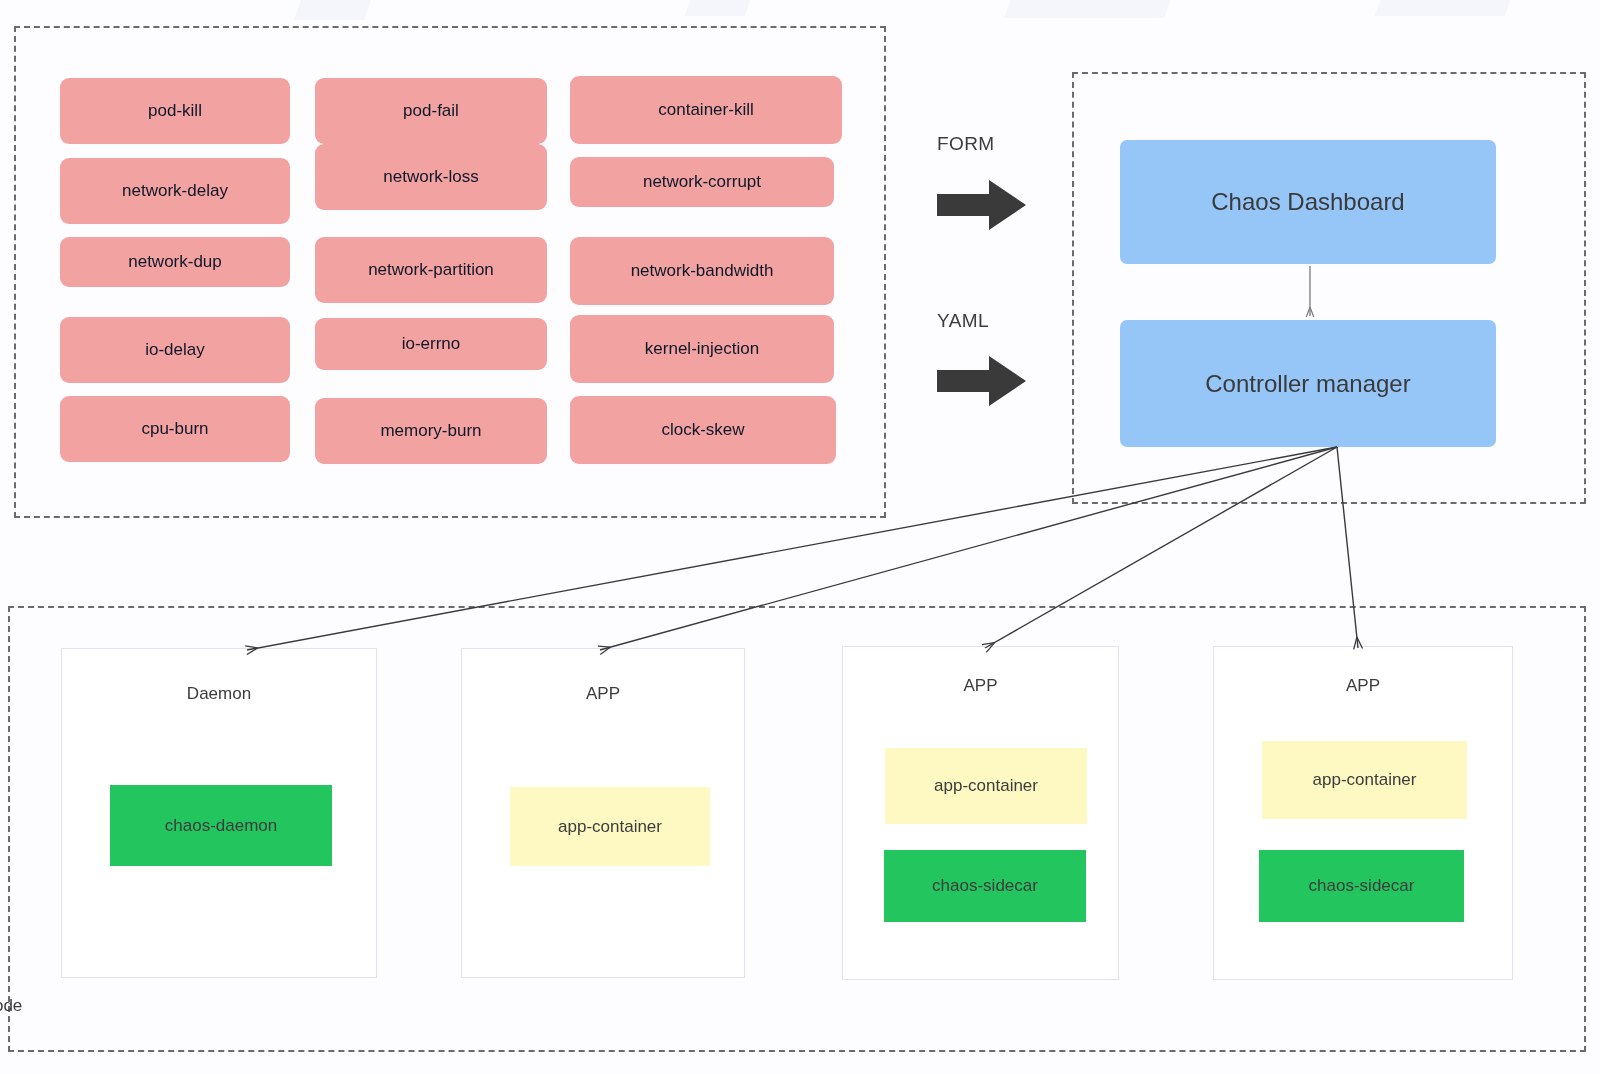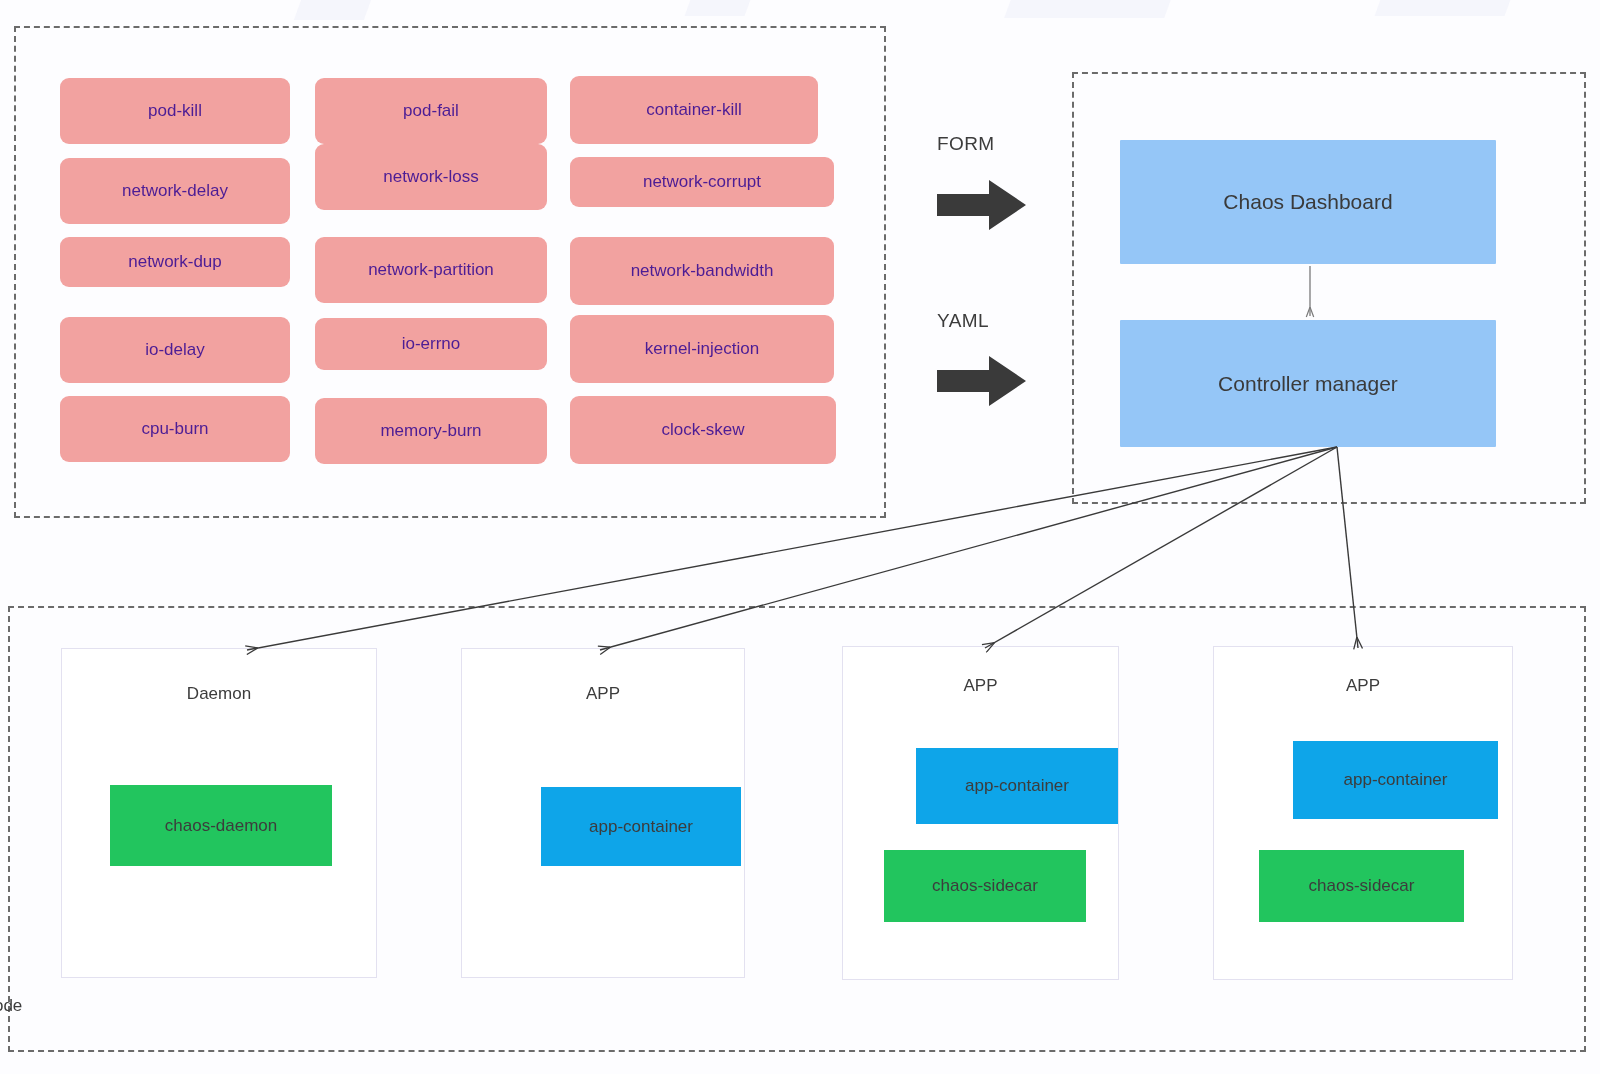--- a/index.html
+++ b/index.html
@@ -49,35 +49,35 @@
 
   
   .chip {
     position: absolute;
     background: #f2a2a0;
     border-radius: 9px;
     display: flex;
     align-items: center;
     justify-content: center;
     font-size: 17px;
-    color: #4c1d95;
+    color: #0f172a;
     box-sizing: border-box;
     text-align: center;
     line-height: 1.2;
   }
 
   
   .cp-block {
     position: absolute;
     background: #95c6f7;
-    border-radius: 1px;
+    border-radius: 7px;
     display: flex;
     align-items: center;
     justify-content: center;
-    font-size: 21px;
+    font-size: 24px;
     color: #3a3a3a;
     box-sizing: border-box;
   }
   #chaos-dashboard-block    { left: 1120px; top: 140px; width: 376px; height: 124px; }
   #controller-manager-block { left: 1120px; top: 320px; width: 376px; height: 127px; }
 
   
   .input-label {
     position: absolute;
     font-size: 19px;
@@ -113,21 +113,21 @@
   .container-box {
     position: absolute;
     display: flex;
     align-items: center;
     justify-content: center;
     font-size: 17px;
     color: #3c3c3c;
     box-sizing: border-box;
   }
   .container-box.blue { background: #22c55e; }
-  .container-box.tan  { background: #0ea5e9; margin-left: 31px; }
+  .container-box.tan  { background: #fef9c3; }
 
   #node-label {
     position: absolute;
     left: 0;
     top: 996px;
     width: 1600px;
     text-align: center;
     font-size: 17px;
     color: #3c3c3c;
     transform: translateX(0px);
@@ -151,21 +151,21 @@
 
   <div class="watermark wm1"></div>
   <div class="watermark wm2"></div>
   <div class="watermark wm3"></div>
   <div class="watermark wm4"></div>
 
   <div class="dashed-box" id="chaos-types-group"></div>
 
   <div class="chip" style="left:60px;  top:78px;  width:230px; height:66px;">pod-kill</div>
   <div class="chip" style="left:315px; top:78px;  width:232px; height:66px;">pod-fail</div>
-  <div class="chip" style="left:570px; top:76px;  width:248px; height:68px;">container-kill</div>
+  <div class="chip" style="left:570px; top:76px;  width:272px; height:68px;">container-kill</div>
 
   <div class="chip" style="left:60px;  top:158px; width:230px; height:66px;">network-delay</div>
   <div class="chip" style="left:315px; top:144px; width:232px; height:66px;">network-loss</div>
   <div class="chip" style="left:570px; top:157px; width:264px; height:50px;">network-corrupt</div>
 
   <div class="chip" style="left:60px;  top:237px; width:230px; height:50px;">network-dup</div>
   <div class="chip" style="left:315px; top:237px; width:232px; height:66px;">network-partition</div>
   <div class="chip" style="left:570px; top:237px; width:264px; height:68px;">network-bandwidth</div>
 
   <div class="chip" style="left:60px;  top:317px; width:230px; height:66px;">io-delay</div>

